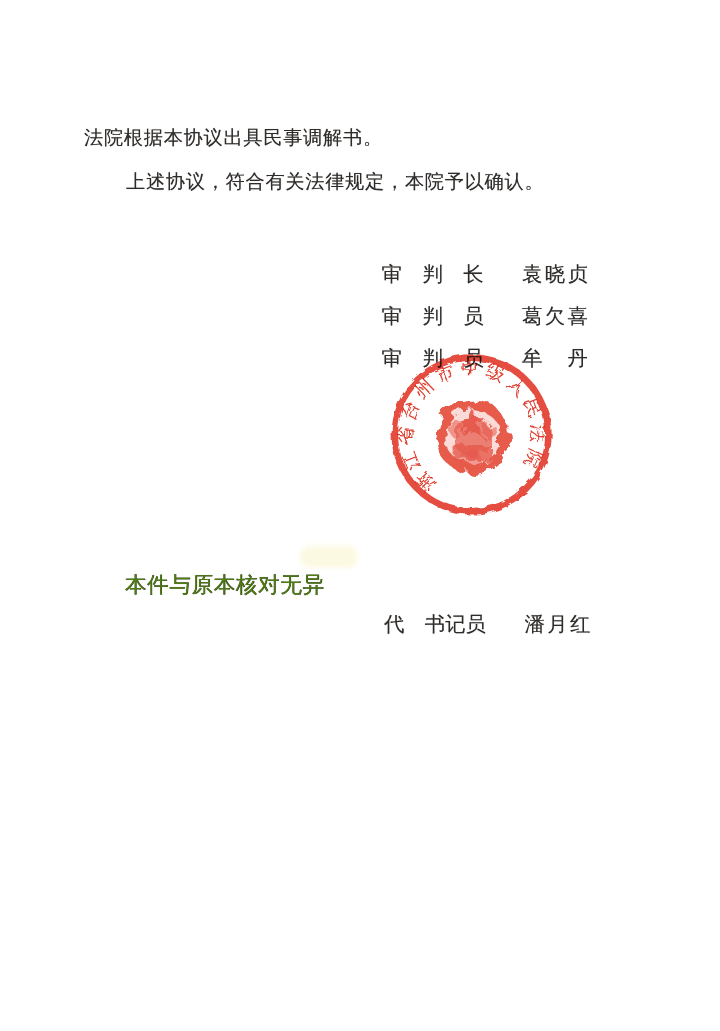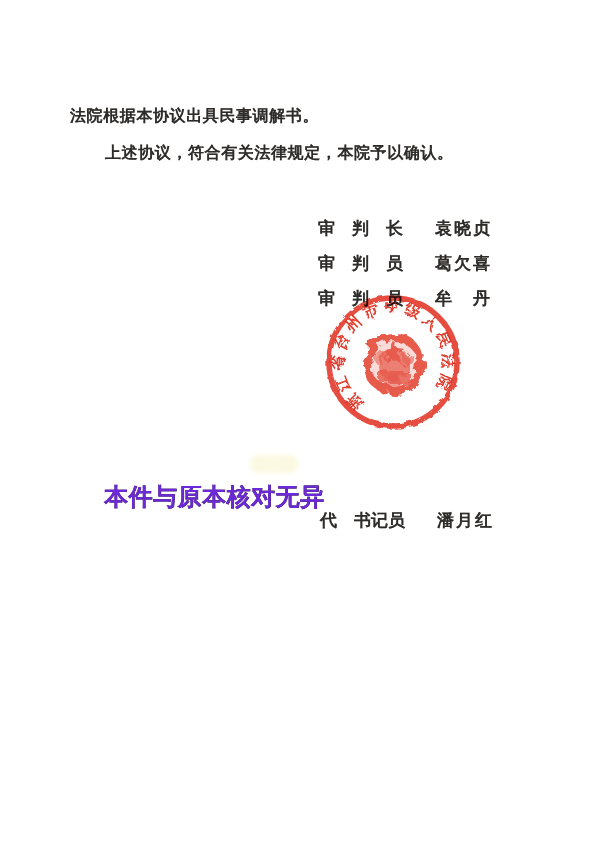--- a/index.html
+++ b/index.html
@@ -4,42 +4,41 @@
 <style>
   html, body { margin: 0; padding: 0; background: #ffffff; }
   .page {
     position: relative;
     width: 600px;
     height: 738px;
     background: #ffffff;
     overflow: hidden;
     font-family: "Liberation Serif", "DejaVu Serif", serif;
     color: #2e2c2a;
-    font-weight: bold;
   }
   .txt {
     position: absolute;
     white-space: pre;
     line-height: 1.2;
     text-shadow: 0 0 0.6px rgba(50,46,42,0.45);
   }
   .body-line { font-size: 16px; letter-spacing: 0.6px; }
   .line1 { left: 70px;  top: 90px; }
   .line2 { left: 105px; top: 123px; margin-top: 20px; }
 
   .sig-row { font-size: 17px; left: 301px; }
   .sig-row .name { letter-spacing: 2px; margin-top: 36px; }
   .sig1 { top: 199px; }
   .sig2 { top: 234px; }
   .sig3 { top: 269px; }
   .spacer { display: inline-block; width: 32px; }
 
   .date-line { left: 316px; top: 404px; font-size: 16px; letter-spacing: 1.5px; z-index: 1; color: #262421; }
 
-  .cert-line { left: 104px; top: 459px; font-size: 24px; letter-spacing: 0.5px; color: #6d28d9;
+  .cert-line { left: 104px; top: 459px; font-size: 18px; letter-spacing: 0.5px; color: #4d7c0f;
                text-shadow: 0.3px 0 0 #262421, 0 0 0.6px rgba(40,36,33,0.5); }
 
   .clerk-row { left: 303px; top: 491px; font-size: 17px; text-align: right; }
   .clerk-row .name { letter-spacing: 2px; }
 
   .page-number { left: 98px; top: 801px; font-size: 15px; letter-spacing: 4px; color: #25303c; }
 
   .seal {
     position: absolute;
     left: 320px;

